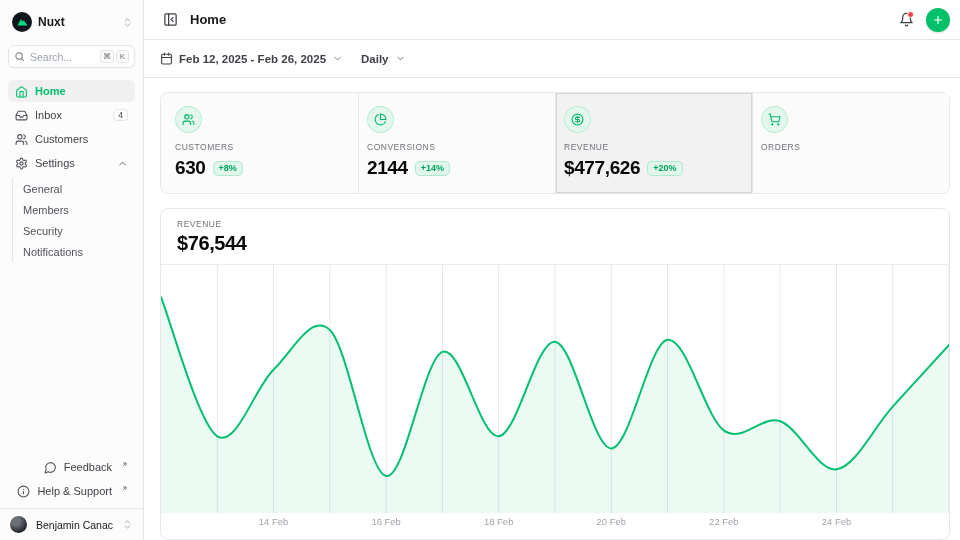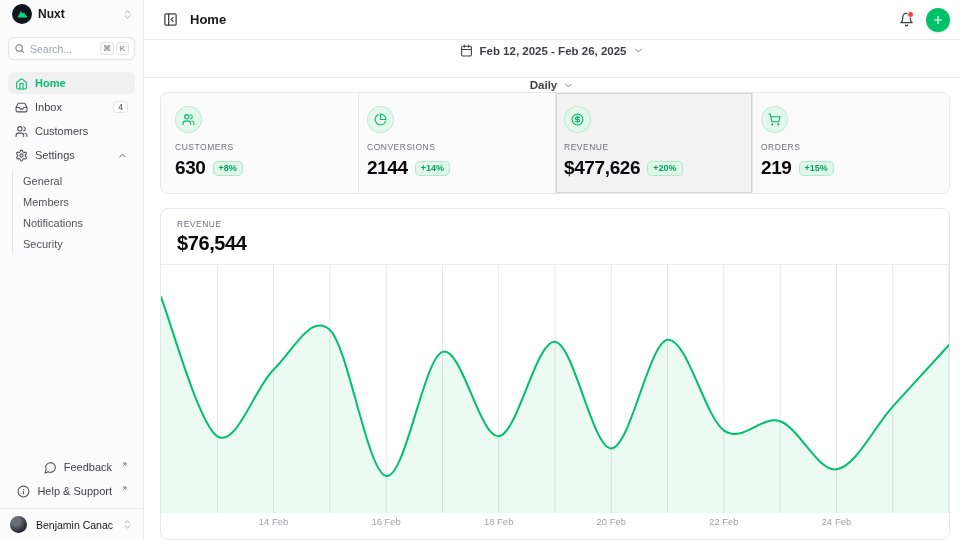--- a/index.html
+++ b/index.html
@@ -3,21 +3,21 @@
 <meta charset="utf-8">
 <style>
   * { margin:0; padding:0; box-sizing:border-box; }
   html,body { width:960px; height:540px; overflow:hidden; background:#fff;
     font-family:"Liberation Sans", sans-serif; color:#27272a; }
   .app { display:flex; width:960px; height:540px; }
 
   
   .sidebar { width:144px; min-width:144px; height:100%; border-right:1px solid #e5e7eb;
     background:#fcfcfc; display:flex; flex-direction:column; }
-  .ws-row { display:flex; align-items:center; gap:6px; padding:4px 10px 6px 12px; }
+  .ws-row { display:flex; align-items:center; gap:6px; padding:12px 10px 6px 12px; }
   .logo-badge { width:20px; height:20px; border-radius:50%; background:#10151d;
     display:flex; align-items:center; justify-content:center; flex:none; }
   .ws-name { font-size:12px; font-weight:700; color:#18181b; flex:1; }
   .icon { display:inline-flex; flex:none; }
   svg { display:block; }
 
   .search-box { margin:7px 8px 4px 8px; height:23px; border:1px solid #e4e4e7; border-radius:6px;
     background:#fff; display:flex; align-items:center; gap:5px; padding:0 5px;
     box-shadow:0 1px 1px rgba(0,0,0,.03); cursor:pointer; }
   .search-ph { font-size:10.5px; color:#9ca3af; flex:1; }
@@ -55,21 +55,21 @@
   .icon-btn { width:24px; height:24px; border:none; background:transparent; border-radius:6px;
     display:flex; align-items:center; justify-content:center; cursor:pointer; position:relative; }
   .page-title { font-size:13px; font-weight:700; color:#18181b; flex:1; }
   .dot { position:absolute; top:3px; right:4px; width:7px; height:7px; border-radius:50%;
     background:#ef4444; border:1.5px solid #fff; }
   .plus-btn { width:24px; height:24px; border-radius:50%; border:none; background:#00c16a;
     display:flex; align-items:center; justify-content:center; cursor:pointer;
     box-shadow:0 1px 2px rgba(0,0,0,.15); }
 
   .toolbar { height:38px; border-bottom:1px solid #e5e7eb; display:flex; align-items:center;
-    padding:0 14px; gap:14px;flex-direction:column; }
+    padding:0 14px; gap:14px; }
   .tb-btn { display:flex; align-items:center; gap:6px; background:transparent; border:none;
     font-family:inherit; font-size:11.5px; font-weight:600; color:#3f3f46; cursor:pointer;
     padding:4px 2px; border-radius:6px; }
 
   .content { padding:14px 10px 0 16px; flex:1; display:flex; flex-direction:column; min-height:0; }
 
   .stats { display:grid; grid-template-columns:1fr 1fr 1fr 1fr; border:1px solid #e5e7eb;
     border-radius:8px; overflow:hidden; background:#fbfbfb; }
   .stat-card { padding:13px 14px 14px 14px; background:#fbfbfb; cursor:pointer; }
   .stat-card + .stat-card { border-left:1px solid #e8e8ea;padding-left:8px; }
@@ -170,22 +170,22 @@
         <span class="icon">
           <svg width="11" height="11" viewBox="0 0 24 24" fill="none" stroke="#a1a1aa" stroke-width="2" stroke-linecap="round" stroke-linejoin="round">
               <path d="m18 15-6-6-6 6"></path>
             </svg>
         </span>
       </div>
 
       <div class="sub-list">
         <div class="sub-item">General</div>
         <div class="sub-item">Members</div>
+        <div class="sub-item">Security</div>
         <div class="sub-item">Notifications</div>
-        <div class="sub-item">Security</div>
       </div>
     </nav>
 
     <div class="spacer"></div>
 
     <div class="side-foot">
       <div class="nav-item">
         <span class="icon">
           <svg width="13" height="13" viewBox="0 0 24 24" fill="none" stroke="#52525b" stroke-width="2" stroke-linecap="round" stroke-linejoin="round">
               <path d="M7.9 20A9 9 0 1 0 4 16.1L2 22Z"></path>
@@ -338,24 +338,20 @@
 
         <div class="stat-card">
           <div class="stat-icon">
             <svg width="13" height="13" viewBox="0 0 24 24" fill="none" stroke="#00b468" stroke-width="2" stroke-linecap="round" stroke-linejoin="round">
                 <circle cx="8" cy="21" r="1"></circle>
                 <circle cx="19" cy="21" r="1"></circle>
                 <path d="M2.05 2.05h2l2.66 12.42a2 2 0 0 0 2 1.58h9.78a2 2 0 0 0 1.95-1.57l1.65-7.43H5.12"></path>
               </svg>
           </div>
           <div class="stat-label">ORDERS</div>
-          <div class="stat-valrow">
-            <span class="stat-value">219</span>
-            <span class="delta-badge">+15%</span>
-          </div>
         </div>
       </div>
 
       <div class="chart-panel">
         <div class="chart-head">
           <div class="chart-label">REVENUE</div>
           <div class="chart-value">$76,544</div>
         </div>
         <svg id="chart-svg" viewBox="0 0 792 267" preserveAspectRatio="none">
             <line x1="56.6" y1="0" x2="56.6" y2="248" stroke="#e7e7ea" stroke-width="1"></line>

